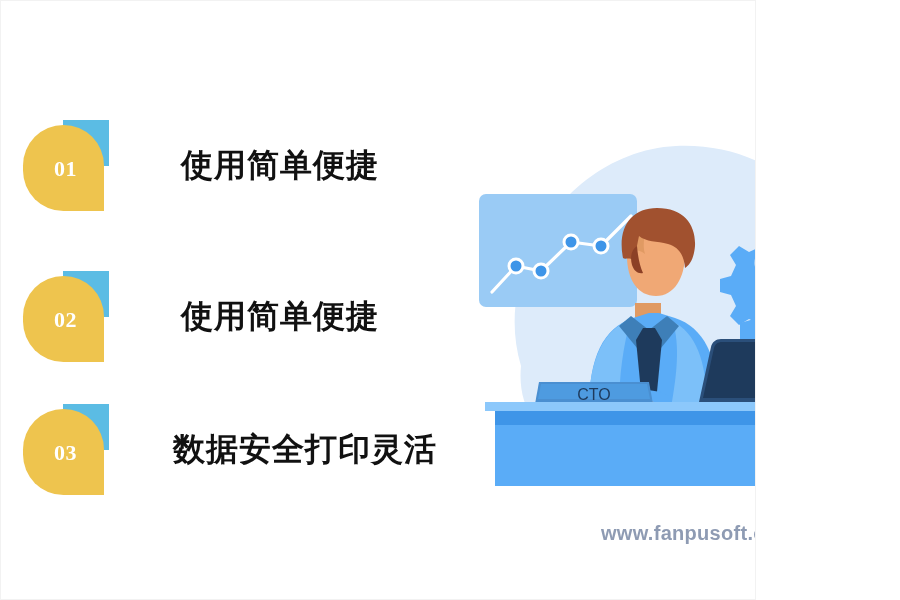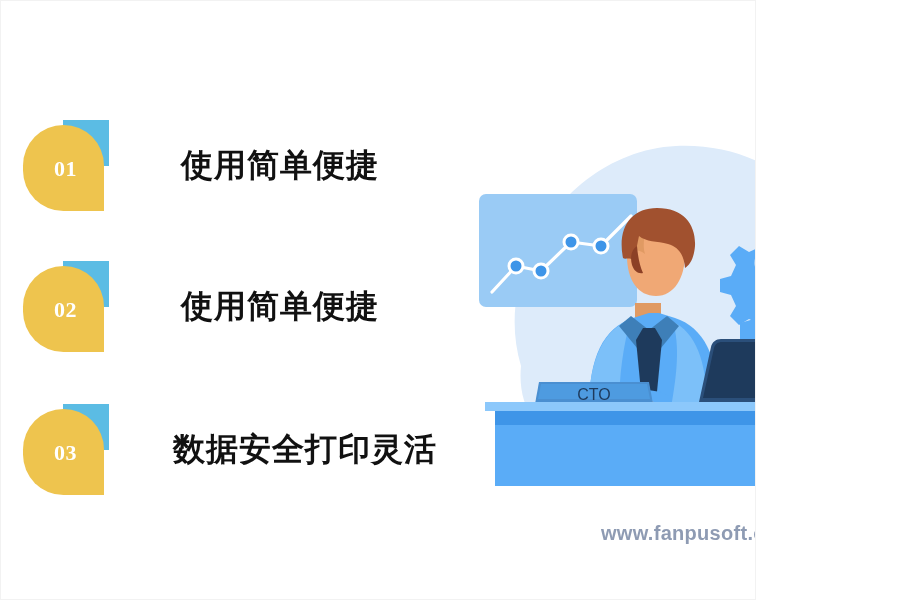--- a/index.html
+++ b/index.html
@@ -28,21 +28,21 @@
     width: 460px;
     height: 600px;
   }
   .feature-row {
     position: absolute;
     left: 0;
     width: 460px;
     height: 96px;
   }
   .feature-row.r0 { top: 119px; }
-  .feature-row.r1 { top: 260px; }
+  .feature-row.r1 { top: 270px; }
   .feature-row.r2 { top: 403px; }
 
   .badge-wrap {
     position: absolute;
     left: 22px;
     top: 0;
     width: 86px;
     height: 92px;
   }
   .badge-blue {

